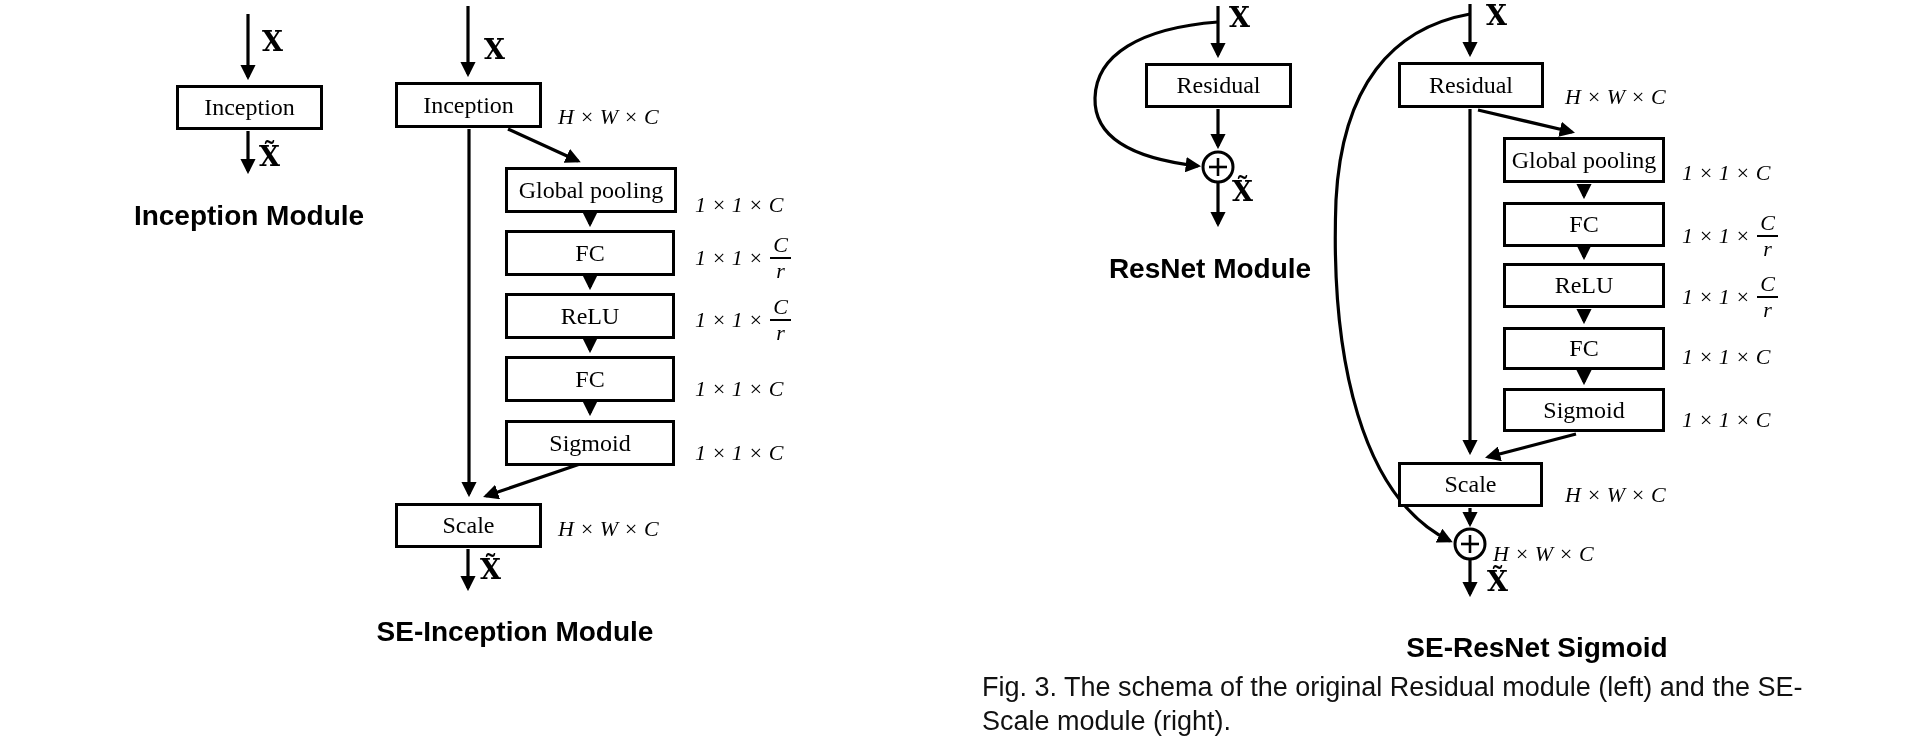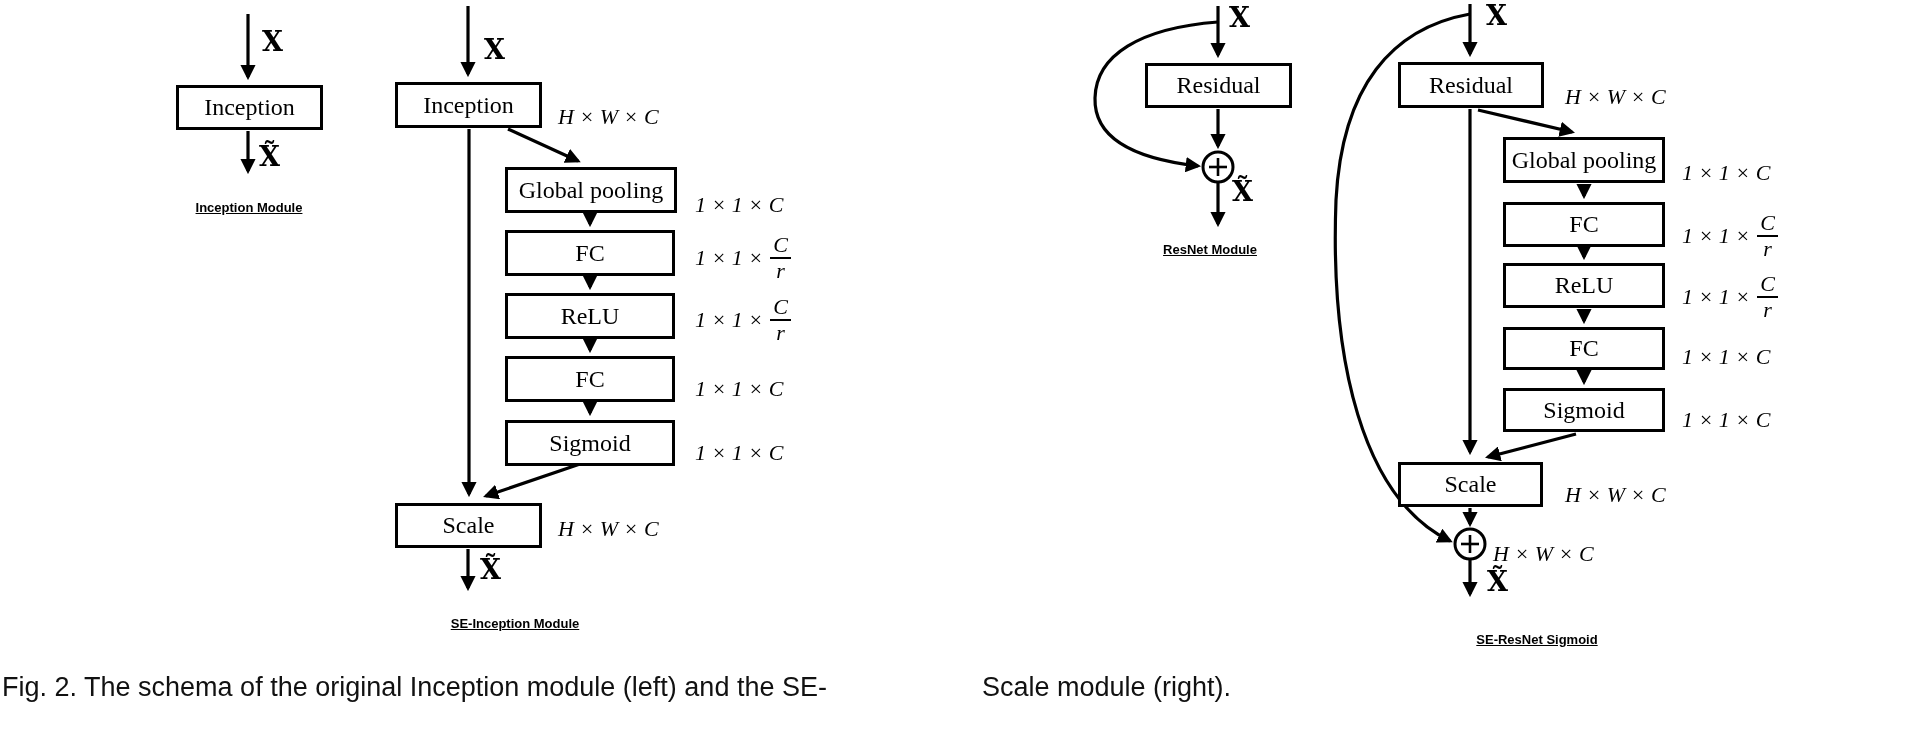--- a/index.html
+++ b/index.html
@@ -11,21 +11,21 @@
        font-family:"Liberation Serif",serif;box-sizing:border-box;}
   .xlabel{position:absolute;font-family:"DejaVu Serif",serif;font-weight:bold;
           font-size:27px;line-height:1;}
   .dim{position:absolute;font-family:"Liberation Serif",serif;font-style:italic;
        font-size:22px;white-space:nowrap;}
   .frac-dim{display:flex;align-items:center;gap:7px;height:50px;}
   .frac{display:inline-block;text-align:center;line-height:1.02;}
   .frac .num{display:block;border-bottom:2px solid #000;padding:0 3px 1px 3px;}
   .frac .den{display:block;padding-top:1px;}
   .module-title{position:absolute;width:300px;text-align:center;
-                font-family:"Liberation Sans",sans-serif;font-weight:bold;font-size:13px;text-decoration:underline;}
+                font-family:"Liberation Sans",sans-serif;font-weight:bold;font-size:28px;}
   .caption{position:absolute;font-family:"Liberation Sans",sans-serif;font-size:27px;
            line-height:34px;color:#111;white-space:nowrap;}
 </style>
 </head>
 <body>
 
 <div class="canvas">
 
   <svg class="wires" viewBox="0 0 1924 745" xmlns="http://www.w3.org/2000/svg">
     <defs>
@@ -119,27 +119,26 @@
   <div class="box" style="left:505px;top:420px;width:170px;height:46px">Sigmoid</div>
   <div class="dim" style="left:695px;top:440px">1 × 1 × C</div>
 
   <div class="box" style="left:395px;top:503px;width:147px;height:45px">Scale</div>
   <div class="dim" style="left:558px;top:516px">H × W × C</div>
 
   <div class="xlabel" style="left:480px;top:556px">X̃</div>
   <div class="module-title" style="left:365px;top:616px">SE-Inception Module</div>
 
   <div class="caption" style="left:2px;top:670px">
-    <div>Fig. 2. The schema of the original Inception module (left) and the SE-</div>
   </div>
 
   <div class="xlabel" style="left:1229px;top:4px">X</div>
   <div class="box" style="left:1145px;top:63px;width:147px;height:45px">Residual</div>
   <div class="xlabel" style="left:1232px;top:178px">X̃</div>
-  <div class="module-title" style="left:1060px;top:242px">ResNet Module</div>
+  <div class="module-title" style="left:1060px;top:253px">ResNet Module</div>
 
   <div class="xlabel" style="left:1486px;top:2px">X</div>
   <div class="box" style="left:1398px;top:62px;width:146px;height:46px">Residual</div>
   <div class="dim" style="left:1565px;top:84px">H × W × C</div>
 
   <div class="box" style="left:1503px;top:137px;width:162px;height:46px">Global pooling</div>
   <div class="dim" style="left:1682px;top:160px">1 × 1 × C</div>
 
   <div class="box" style="left:1503px;top:202px;width:162px;height:45px">FC</div>
   <div class="dim frac-dim" style="left:1682px;top:211px">
@@ -166,16 +165,17 @@
   <div class="dim" style="left:1682px;top:407px">1 × 1 × C</div>
 
   <div class="box" style="left:1398px;top:462px;width:145px;height:45px">Scale</div>
   <div class="dim" style="left:1565px;top:482px">H × W × C</div>
   <div class="dim" style="left:1493px;top:541px">H × W × C</div>
 
   <div class="xlabel" style="left:1487px;top:568px">X̃</div>
   <div class="module-title" style="left:1387px;top:632px">SE-ResNet Sigmoid</div>
 
   <div class="caption" style="left:982px;top:670px">
+    <div>Fig. 3. The schema of the original Residual module (left) and the SE-</div>
     <div>Scale module (right).</div>
   </div>
 
 </div>
 
 </body></html>

